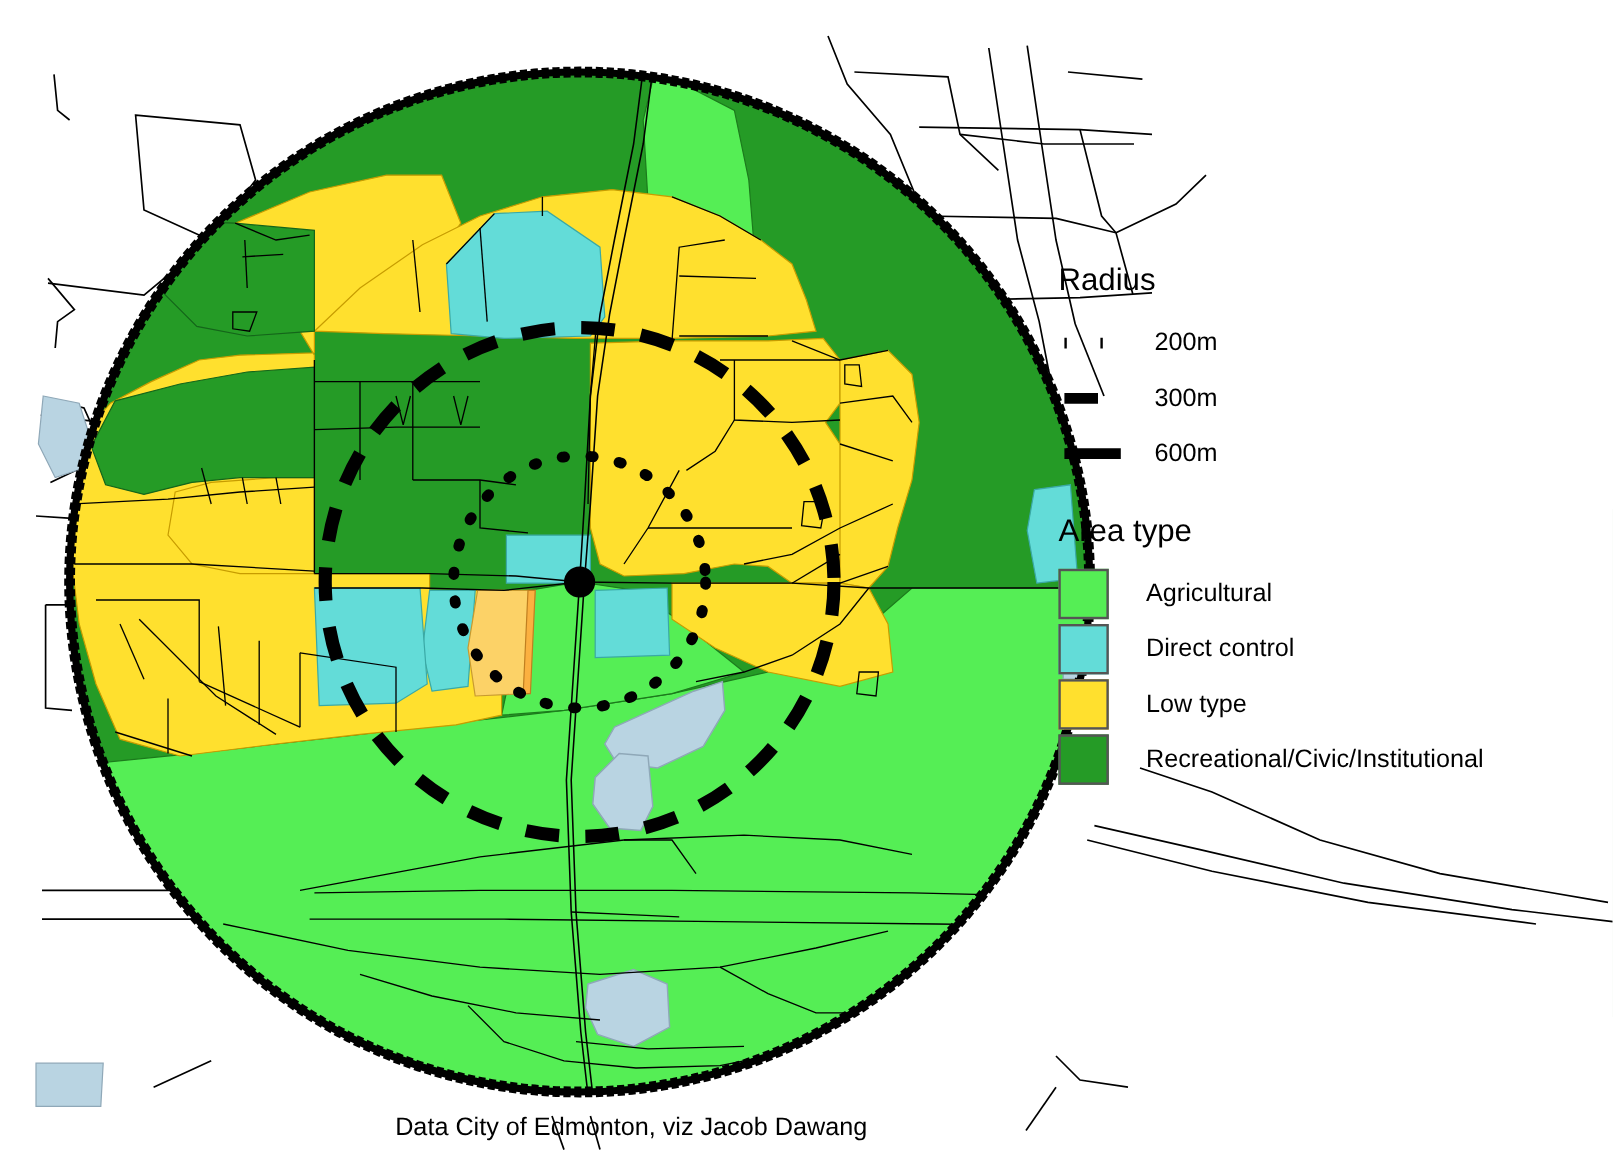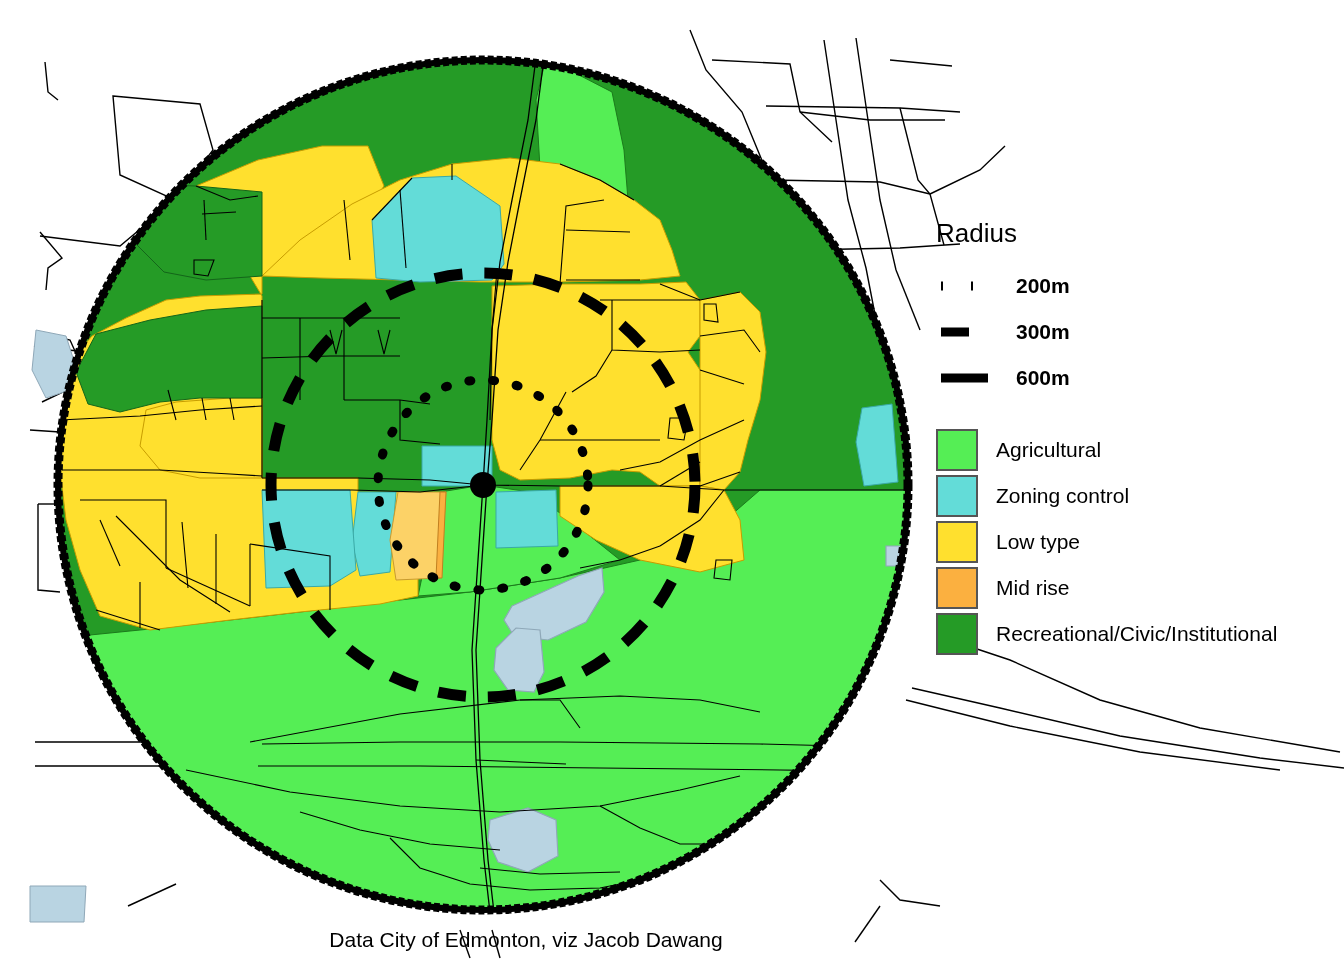--- a/index.html
+++ b/index.html
@@ -25,54 +25,54 @@
   }
   #map-canvas {
     position: absolute;
     left: 0;
     top: 0;
     width: 1344px;
     height: 960px;
   }
   #legend-panel {
     position: absolute;
-    left: 930px;
+    left: 876px;
     top: 218px;
     width: 410px;
   }
   .legend-heading {
     font-size: 26px;
     color: #000000;
     margin: 0 0 14px 6px;
   }
   .radius-rows { margin-bottom: 26px; }
   .radius-row {
     display: flex;
     align-items: center;
     height: 46px;
-    font-weight: bold;
   }
   .radius-swatch {
     width: 56px;
     height: 22px;
     margin-left: 8px;
     margin-right: 22px;
     position: relative;
     flex: 0 0 auto;
   }
   .radius-swatch svg { display: block; }
   .radius-label {
     font-size: 21px;
     color: #000000;
   }
   .area-rows { margin-top: 4px; }
   .area-row {
     display: flex;
     align-items: center;
     height: 46px;
+    gap: 13px;
   }
   .area-swatch {
     width: 42px;
     height: 42px;
     margin-left: 6px;
     margin-right: 18px;
     border: 2px solid #555555;
     box-sizing: border-box;
     flex: 0 0 auto;
   }
@@ -321,43 +321,40 @@
       <span class="radius-swatch">
         <svg width="56" height="22" viewBox="0 0 56 22" xmlns="http://www.w3.org/2000/svg">
           <line x1="3" y1="11" x2="50" y2="11" stroke="#000000" stroke-width="9" stroke-linecap="butt"></line>
         </svg>
       </span>
       <span class="radius-label">600m</span>
     </div>
 
   </div>
 
+  <div class="legend-heading">Area type</div>
 
   <div class="area-rows">
 
     <div class="area-row">
       <span class="area-swatch" style="background:#55ee55"></span>
       <span class="area-label">Agricultural</span>
     </div>
 
     <div class="area-row">
       <span class="area-swatch" style="background:#63dcd8"></span>
-      <span class="area-label">Zoning control</span>
+      <span class="area-label">Direct control</span>
     </div>
 
     <div class="area-row">
       <span class="area-swatch" style="background:#ffe02e"></span>
       <span class="area-label">Low type</span>
     </div>
 
 
-    <div class="area-row">
-      <span class="area-swatch" style="background:#fbb040"></span>
-      <span class="area-label">Mid rise</span>
-    </div>
 
     <div class="area-row">
       <span class="area-swatch" style="background:#259b26"></span>
       <span class="area-label">Recreational/Civic/Institutional</span>
     </div>
 
   </div>
 </div>
 
 <div id="caption">

